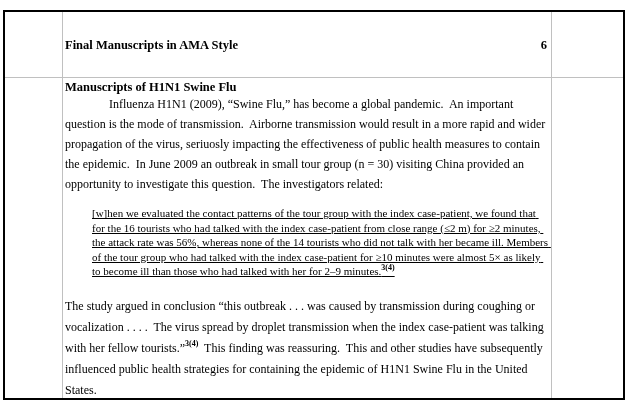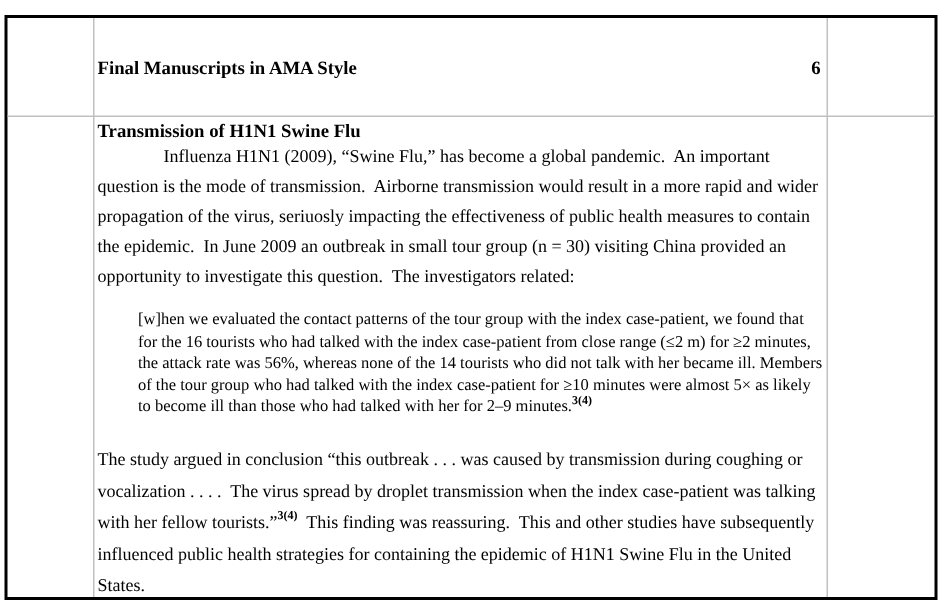--- a/index.html
+++ b/index.html
@@ -44,20 +44,21 @@
     white-space: pre-wrap;
     text-align: left;
   }
   .para1 { top: 94px;  line-height: 20px; text-indent: 44px; }
   .para2 { top: 296px; line-height: 21px; }
   .blockquote {
     position: absolute;
     left: 92px; top: 206px; width: 458px;
     font-size: 11px; line-height: 14.6px;
     white-space: pre-wrap;
+    text-decoration: underline;
   }
   sup.cite {
     font-size: 8px;
     font-weight: bold;
     line-height: 0;
     position: relative;
     top: -1px;
     vertical-align: super;
     white-space: normal;
   }
@@ -66,20 +67,20 @@
 <body>
 
 <div class="page">
   <div class="frame"></div>
   <div class="guide guide-v-left"></div>
   <div class="guide guide-v-right"></div>
   <div class="guide guide-h"></div>
 
   <div class="header-row"><span>Final Manuscripts in AMA Style</span><span>6</span></div>
 
-  <h2 class="section-heading">Transmission of H1N1 Swine Flu</h2>
+  <h2 class="section-heading">Manuscripts of H1N1 Swine Flu</h2>
 
   <p class="para para1"><span>Influenza H1N1 (2009), “Swine Flu,” has become a global pandemic.  An important question is the mode of transmission.  Airborne transmission would result in a more rapid and wider propagation of the virus, seriuosly impacting the effectiveness of public health measures to contain the epidemic.  In June 2009 an outbreak in small tour group (n = 30) visiting China provided an opportunity to investigate this question.  The investigators related:</span></p>
 
   <div class="blockquote"><span>[w]hen we evaluated the contact patterns of the tour group with the index case-patient, we found that for the 16 tourists who had talked with the index case-patient from close range (≤2 m) for ≥2 minutes, the attack rate was 56%, whereas none of the 14 tourists who did not talk with her became ill. Members of the tour group who had talked with the index case-patient for ≥10 minutes were almost 5× as likely to become ill than those who had talked with her for 2–9 minutes.</span><sup class="cite">3(4)</sup></div>
 
   <p class="para para2"><span>The study argued in conclusion “this outbreak . . . was caused by transmission during coughing or vocalization . . . .  The virus spread by droplet transmission when the index case-patient was talking with her fellow tourists.”</span><sup class="cite">3(4)</sup><span>  This finding was reassuring.  This and other studies have subsequently influenced public health strategies for containing the epidemic of H1N1 Swine Flu in the United States.</span></p>
 </div>
 
 </body></html>

